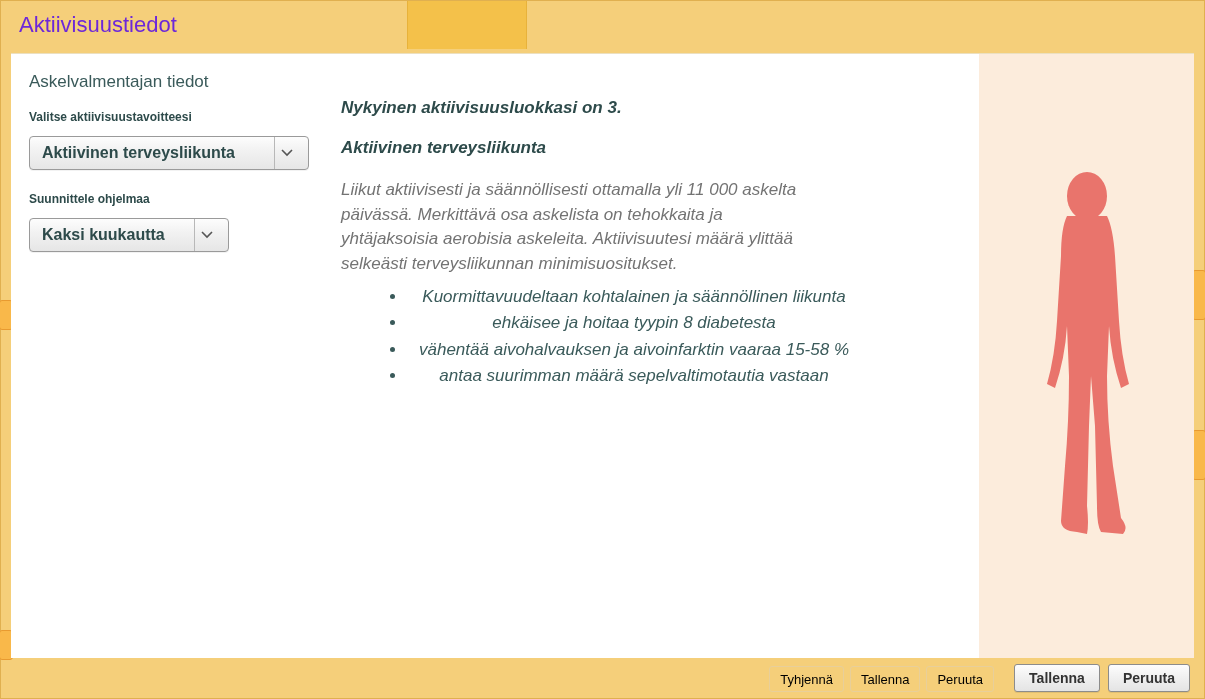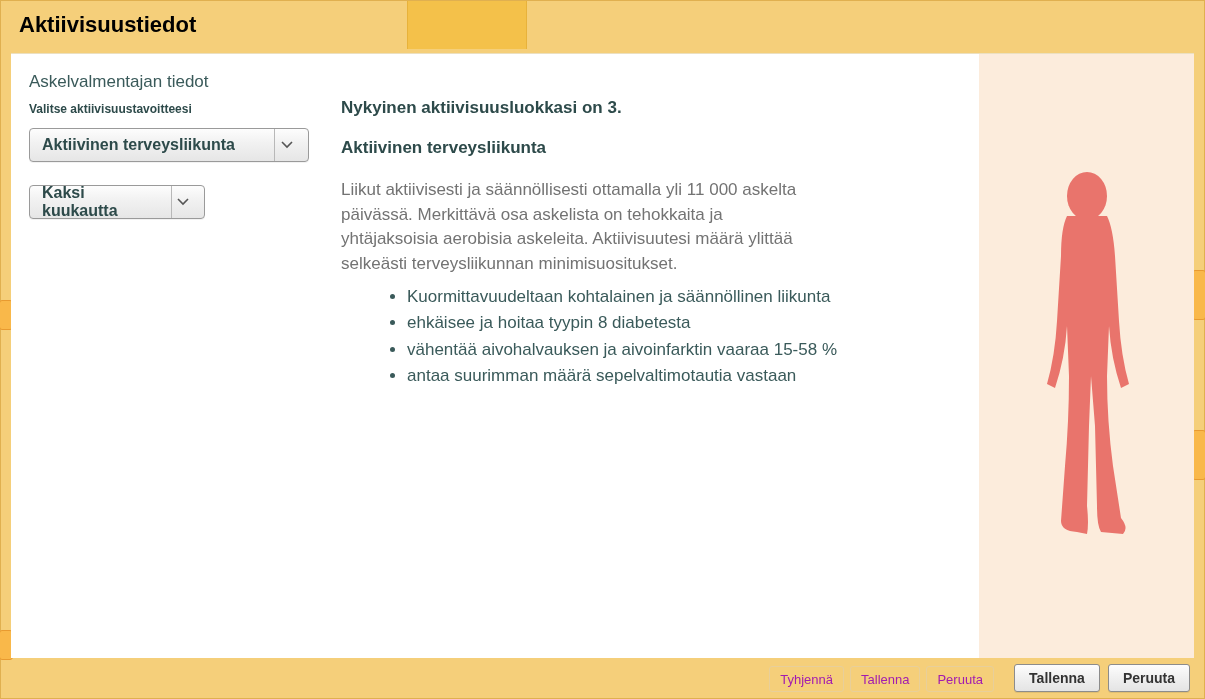--- a/index.html
+++ b/index.html
@@ -12,22 +12,22 @@
   }
   .header {
     height: 48px;
     display: flex;
     align-items: center;
     padding-left: 18px;
     position: relative;
   }
   .header-title {
     font-size: 22px;
-    font-weight: 700;
-    color: #000000;
+    font-weight: 400;
+    color: #6d28d9;
   }
   .tab-orange {
     position: absolute;
     left: 406px;
     top: 0;
     width: 120px;
     height: 48px;
     background: #f4c14a;
     border-left: 1px solid #e8b23a;
     border-right: 1px solid #e8b23a;
@@ -53,21 +53,21 @@
     position: relative;
     border-top: 1px solid #ece0c0;
   }
   .left-col {
     width: 320px;
     padding: 18px 20px 20px 18px;
   }
   .subtitle {
     font-size: 17px;
     color: #3a5a5a;
-    margin-bottom: 10px;
+    margin-bottom: 18px;
   }
   .label {
     font-size: 12px;
     font-weight: 700;
     color: #2d4a4a;
     margin-bottom: 12px;
   }
   .select {
     display: inline-flex;
     align-items: center;
@@ -89,26 +89,27 @@
     height: 100%;
     border-left: 1px solid #b8b8b8;
     margin-left: 12px;
     display: flex;
     align-items: center;
     justify-content: center;
   }
   .select .arrow svg { width: 12px; height: 8px; }
 
   .sel-wide { width: 280px; }
-  .sel-narrow { width: 176px; }
+  .sel-narrow { width: 200px; }
 
   .mid-col {
     flex: 1;
     padding: 44px 30px 36px 10px;
     max-width: 650px;
+    font-style: italic;
   }
   .mid-h1 {
     font-size: 17px;
     font-weight: 700;
     color: #2d4a4a;
     margin-bottom: 20px;
   }
   .mid-h2 {
     font-size: 17px;
     font-weight: 700;
@@ -118,20 +119,21 @@
   .body-text {
     font-size: 17px;
     color: #737373;
     line-height: 1.45;
     max-width: 480px;
   }
   .bullets {
     margin-top: 8px;
     padding-left: 66px;
     max-width: 520px;
+    text-align: center;
   }
   .bullets li {
     font-size: 17px;
     color: #3a5a5a;
     line-height: 1.45;
     margin-bottom: 2px;
     list-style: disc;
   }
 
   .right-col {
@@ -158,21 +160,21 @@
     top: 8px;
     display: flex;
     gap: 6px;
   }
   .ghost {
     height: 26px;
     padding: 0 10px;
     border: 1px solid #e8cf9a;
     border-radius: 3px;
     font-size: 13px;
-    color: #a21caf;
+    color: #000000;
     display: flex;
     align-items: center;
     background: transparent;
   }
   .btn {
     height: 28px;
     padding: 0 14px;
     border: 1px solid #8c8c8c;
     border-radius: 3px;
     background: linear-gradient(#fdfdfd 0%, #f1f1f1 45%, #e4e4e4 100%);
@@ -204,20 +206,21 @@
     <div class="label">Valitse aktiivisuustavoitteesi</div>
     <div class="select sel-wide">
       <span>Aktiivinen terveysliikunta</span>
       <span class="arrow">
         <svg viewBox="0 0 12 8">
             <path d="M1 1 L6 6 L11 1" fill="none" stroke="#555" stroke-width="1.6"></path>
           </svg>
       </span>
     </div>
 
+    <div class="label">Suunnittele ohjelmaa</div>
     <div class="select sel-narrow">
       <span>Kaksi kuukautta</span>
       <span class="arrow">
         <svg viewBox="0 0 12 8">
             <path d="M1 1 L6 6 L11 1" fill="none" stroke="#555" stroke-width="1.6"></path>
           </svg>
       </span>
     </div>
   </div>
 

